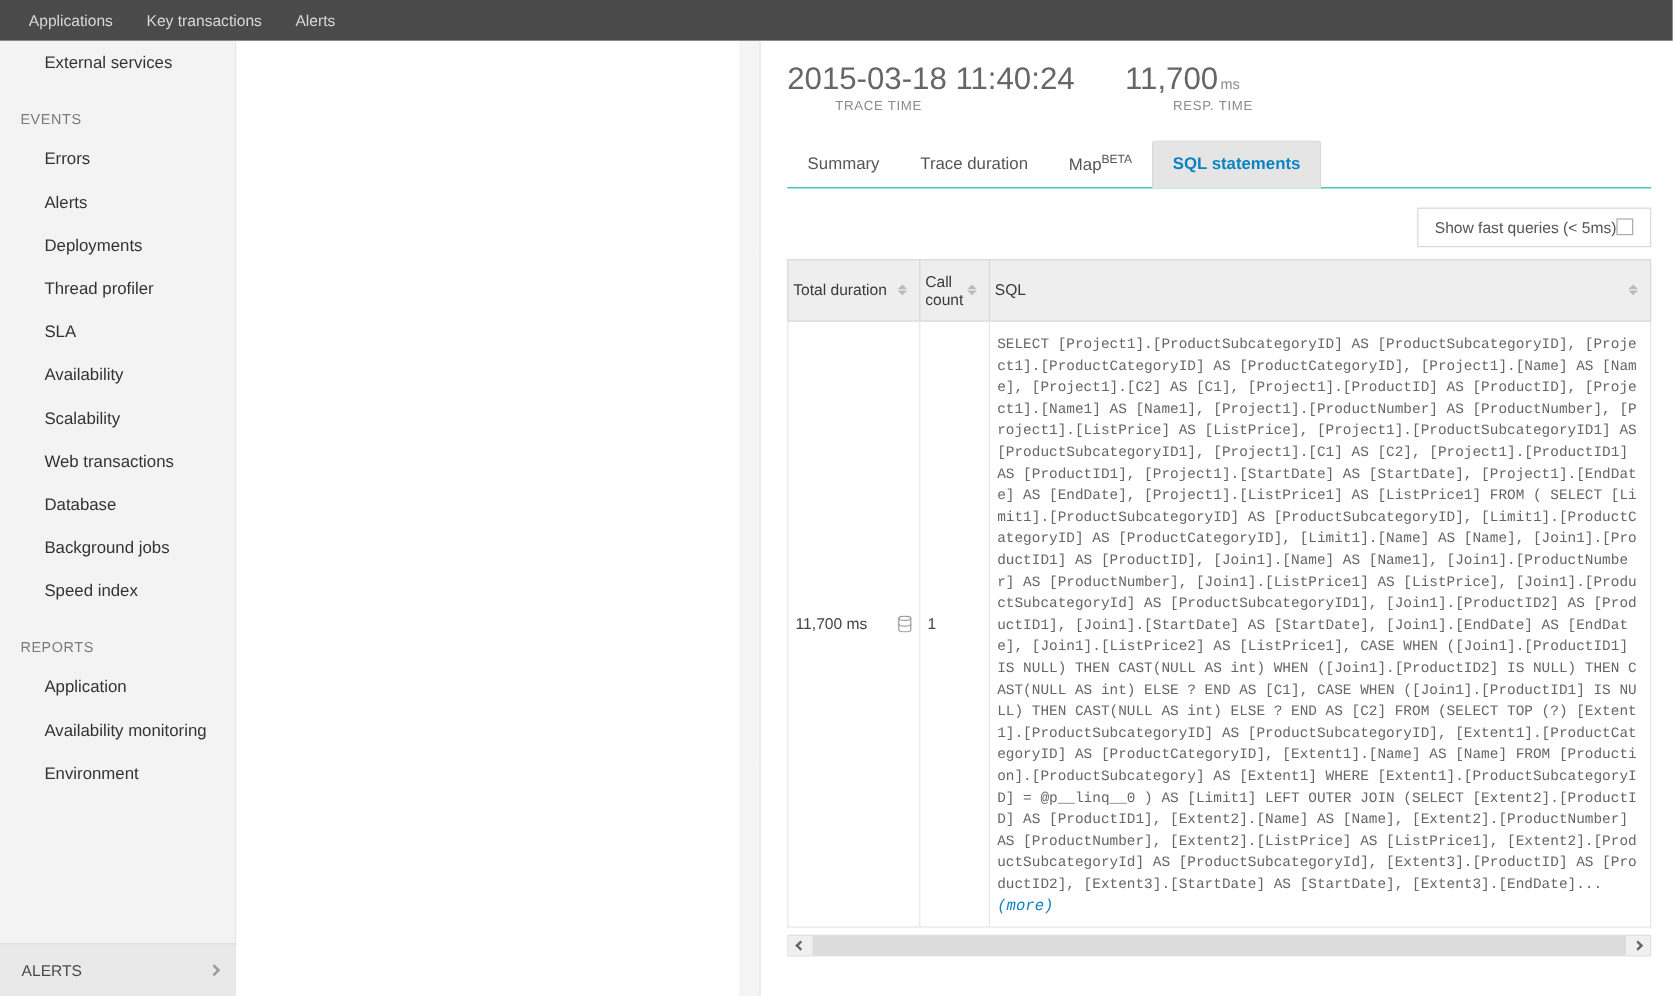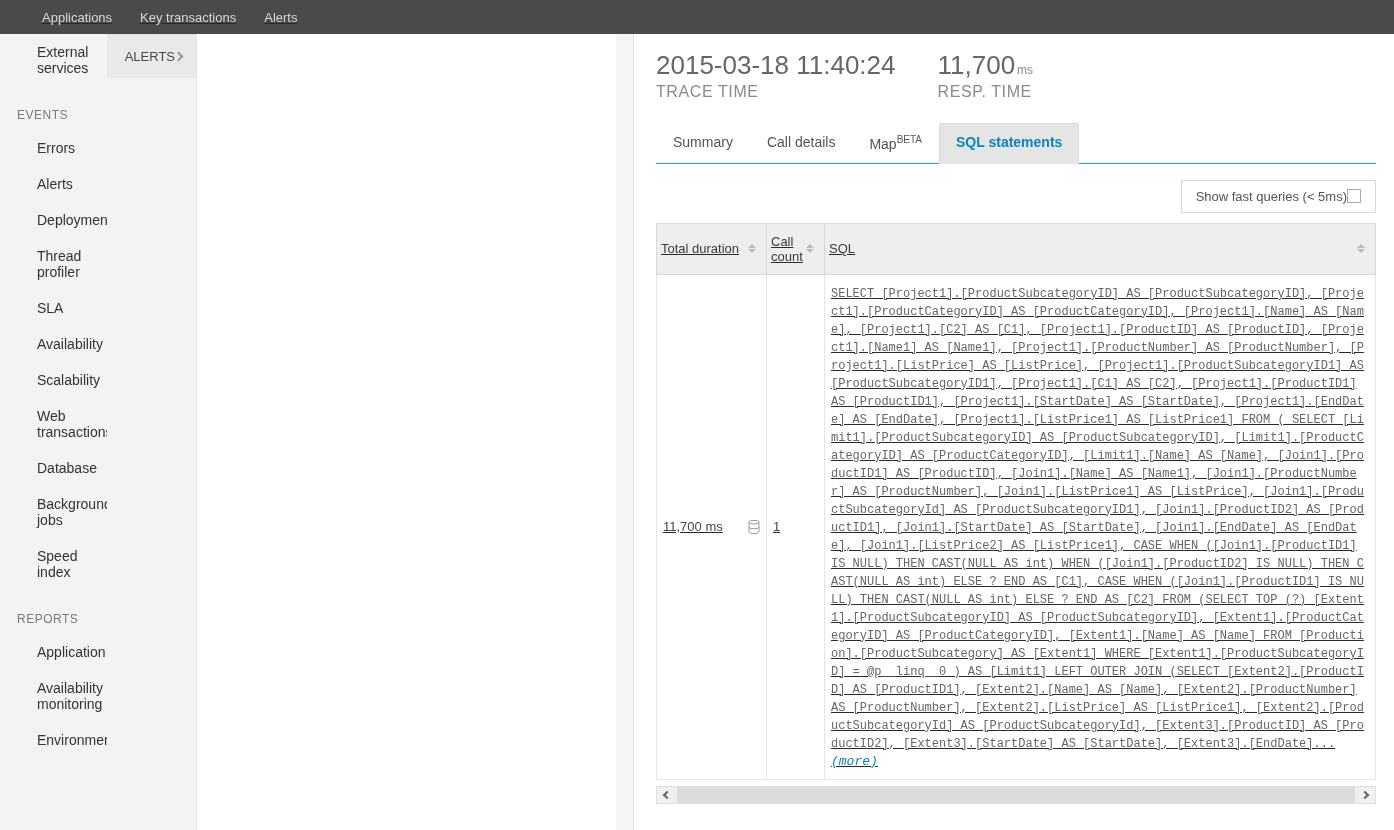--- a/index.html
+++ b/index.html
@@ -12,42 +12,42 @@
   height: 830px;
   overflow: hidden;
 }
 
 
 .topnav {
   background: #4a4a4a;
   height: 34px;
   display: flex;
   align-items: center;
-  padding: 0 28px;
-  text-decoration: underline;
+  padding: 0 10px;
 }
 .topnav-item {
   color: #d8d8d8;
   font-size: 13px;
   padding: 0 14px;
   cursor: pointer;
 }
 
 
 .body-wrap {
   display: flex;
   height: 796px;
 }
 
 
 .sidebar {
   width: 197px;
   background: #f3f3f3;
   border-right: 1px solid #e3e3e3;
   display: flex;
+  flex-direction: column;
   overflow: hidden;
 }
 .sidebar-scroll {
   flex: 1;
   overflow-y: auto;
 }
 .sidebar-item {
   padding: 10px 10px 10px 37px;
   font-size: 14px;
   color: #333;
@@ -124,24 +124,25 @@
   font-size: 26px;
   color: #666;
   font-weight: 300;
 }
 .metric-unit {
   font-size: 12px;
   color: #888;
   margin-left: 2px;
 }
 .metric-label {
-  font-size: 16px;
+  font-size: 11px;
   letter-spacing: 0.6px;
   color: #8a8a8a;
   margin-top: 2px;
+  margin-left: 40px;
 }
 
 
 .tabs {
   display: flex;
   border-bottom: 1px solid #14b8a6;
   margin-top: 18px;
 }
 .tab {
   padding: 10px 16px 12px;
@@ -183,21 +184,20 @@
   width: 14px;
   height: 14px;
   border: 1px solid #aaa;
   background: #fff;
 }
 
 
 .tbl {
   display: flex;
   flex-direction: column;
-  text-decoration: underline;
 }
 .tbl-head {
   display: flex;
   background: #eee;
   border: 1px solid #d8d8d8;
 }
 .col-dur { width: 110px; }
 .col-count { width: 58px; }
 .col-sql { flex: 1; }
 .th {
@@ -348,21 +348,21 @@
       <div>
         <div>
           <span class="metric-value">11,700</span><span class="metric-unit">ms</span>
         </div>
         <div class="metric-label">RESP. TIME</div>
       </div>
     </div>
 
     <div class="tabs">
       <div class="tab">Summary</div>
-      <div class="tab">Call details</div>
+      <div class="tab">Trace duration</div>
       <div class="tab">
         <span>Map</span><sup>BETA</sup>
       </div>
       <div class="tab active">SQL statements</div>
     </div>
 
     <div class="filter-row">
       <div class="fast-queries">
         <span>Show fast queries (&lt; 5ms)</span>
         <span class="checkbox"></span>

